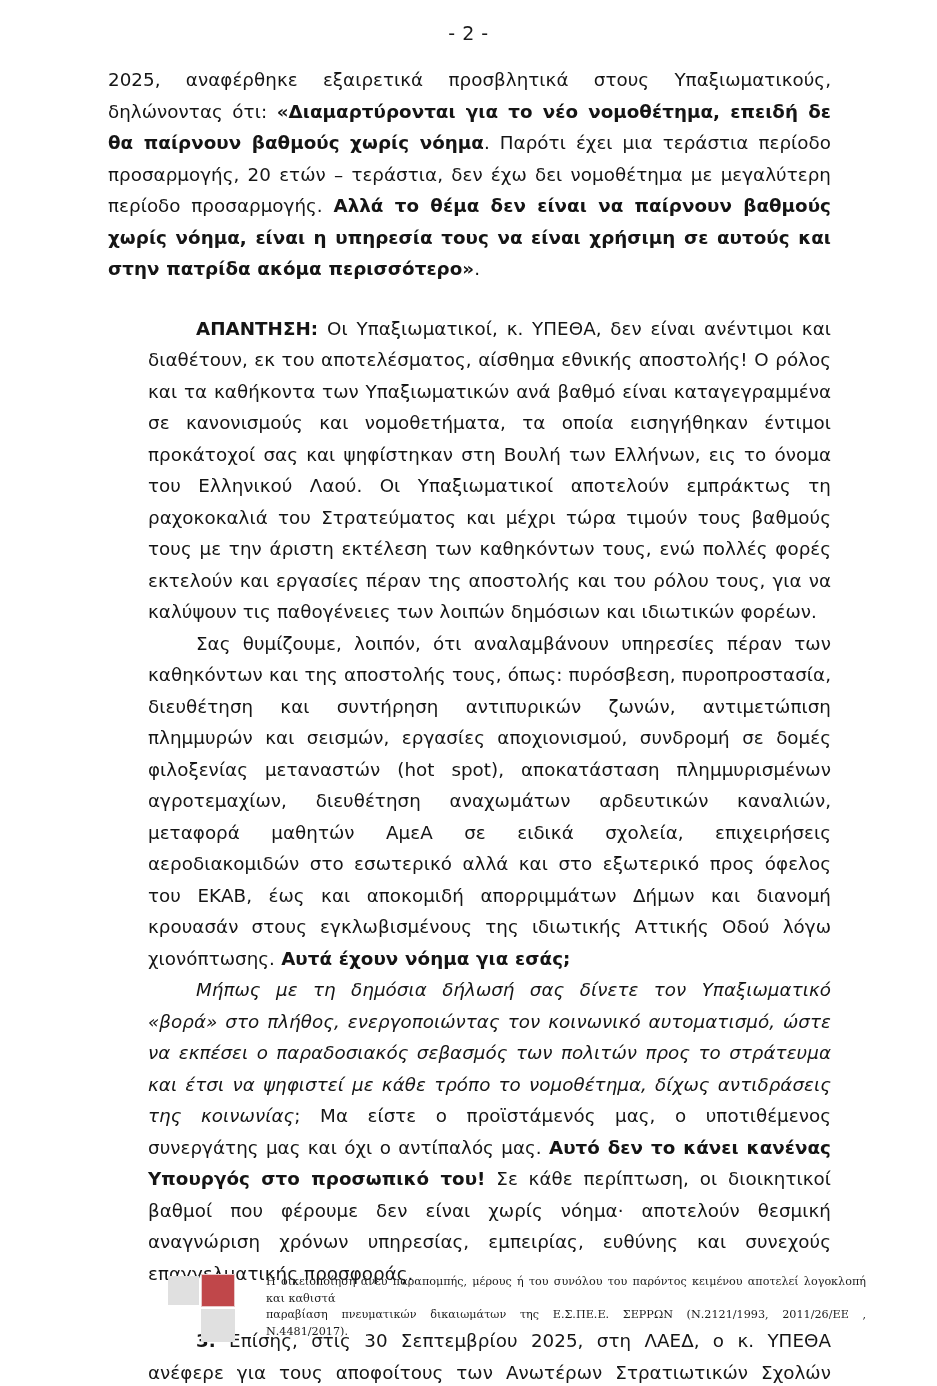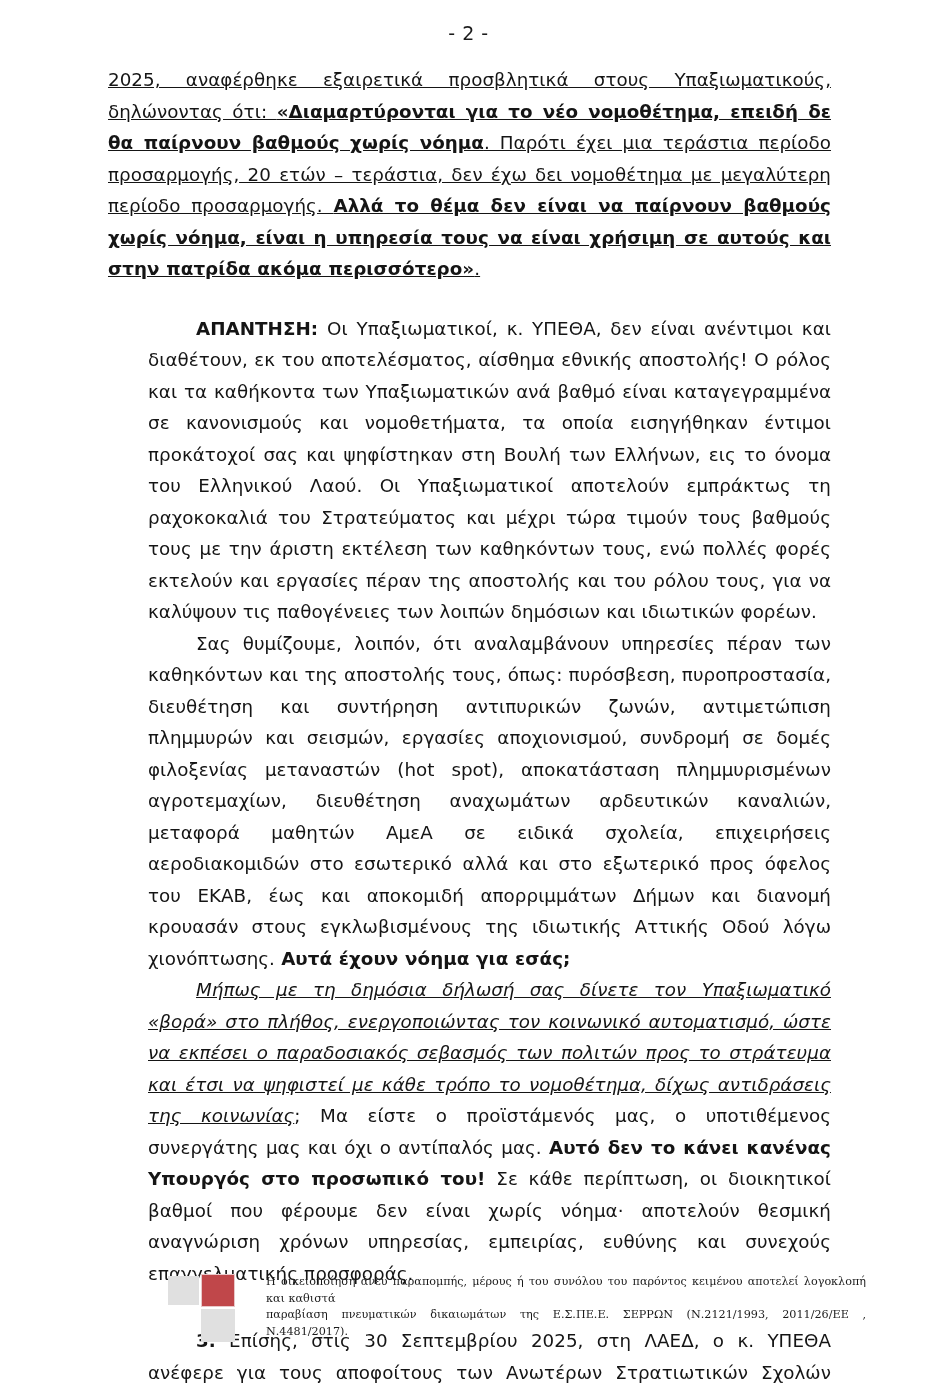--- a/index.html
+++ b/index.html
@@ -41,27 +41,26 @@
     letter-spacing: 0.05px;
     word-spacing: 0.3px;
   }
   p {
     margin: 0 0 0 0;
   }
   p.indent {
     text-indent: 48px;
     margin-left: 40px;
   }
-  p.gap-small { margin-top: 9px; text-decoration: underline; }
+  p.gap-small { margin-top: 9px; }
   p.gap-med { margin-top: 28px; }
   p.gap-large { margin-top: 36px; }
   b, .b { font-weight: 700; }
   .ital-ul {
     font-style: italic;
-    text-decoration: underline;
   }
   .numlabel {
     font-weight: 700;
   }
   .footer {
     position: absolute;
     left: 0;
     right: 0;
     bottom: 18px;
     height: 96px;

